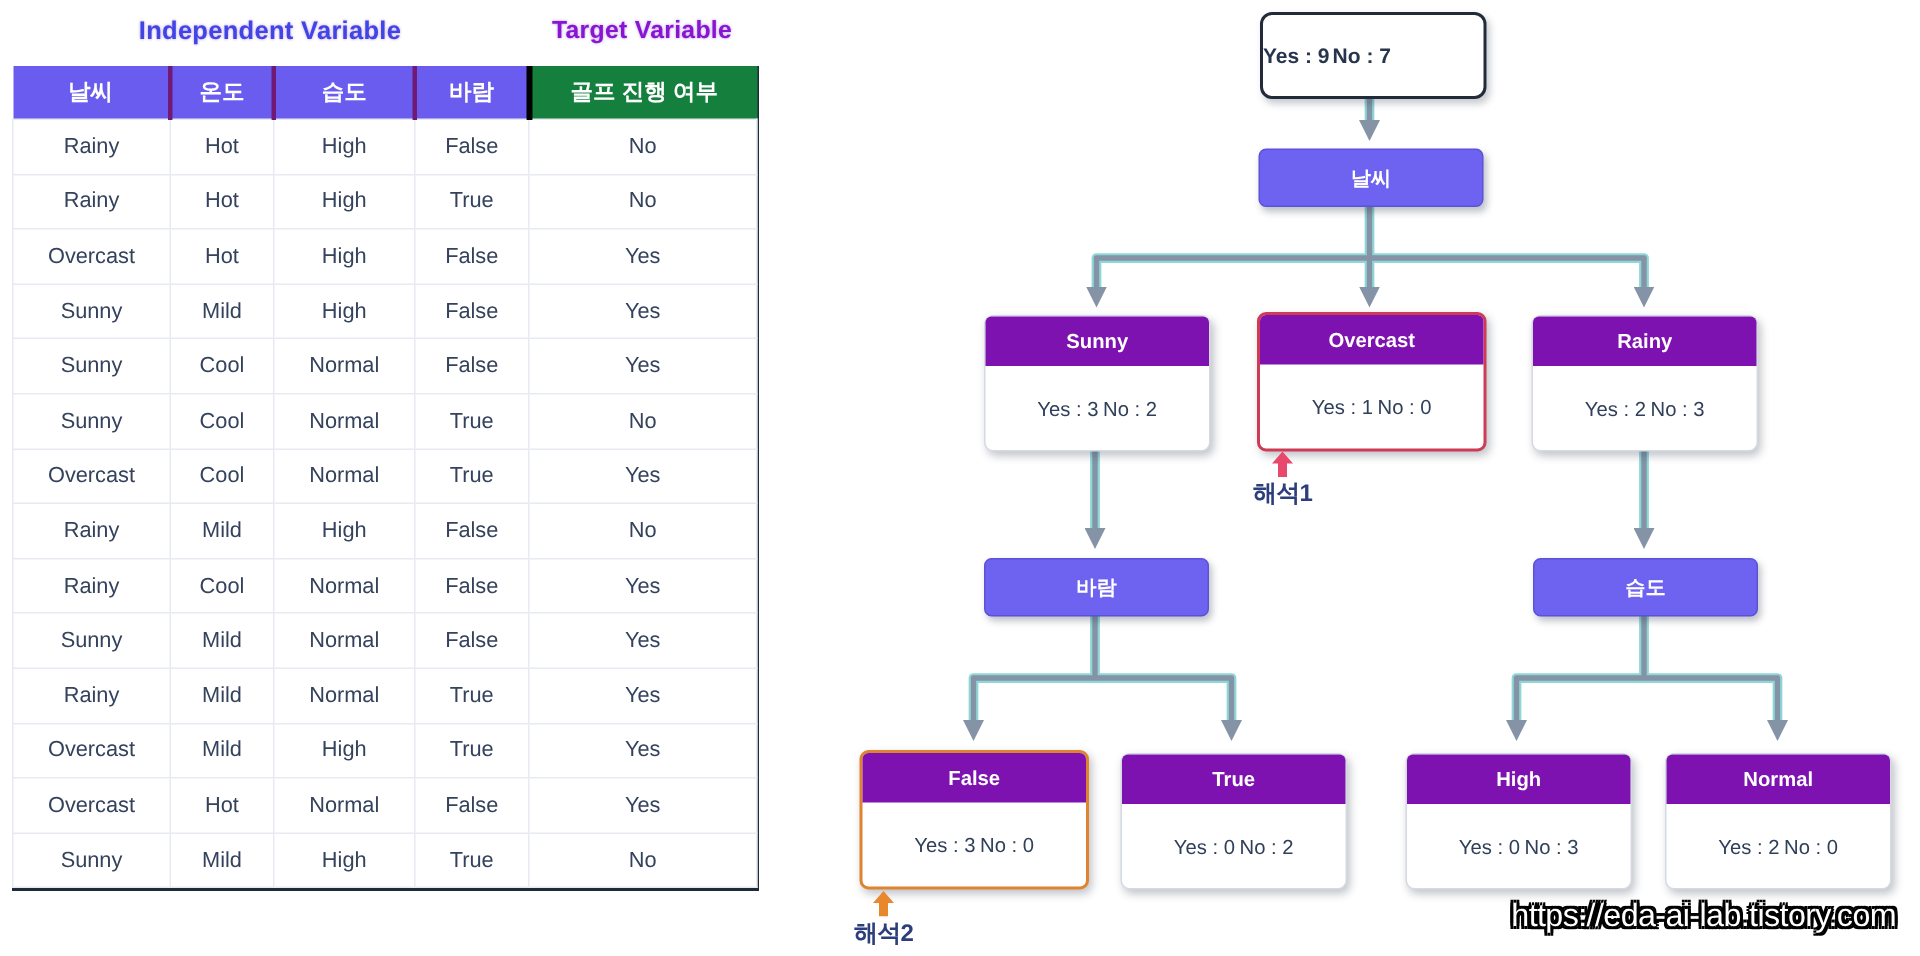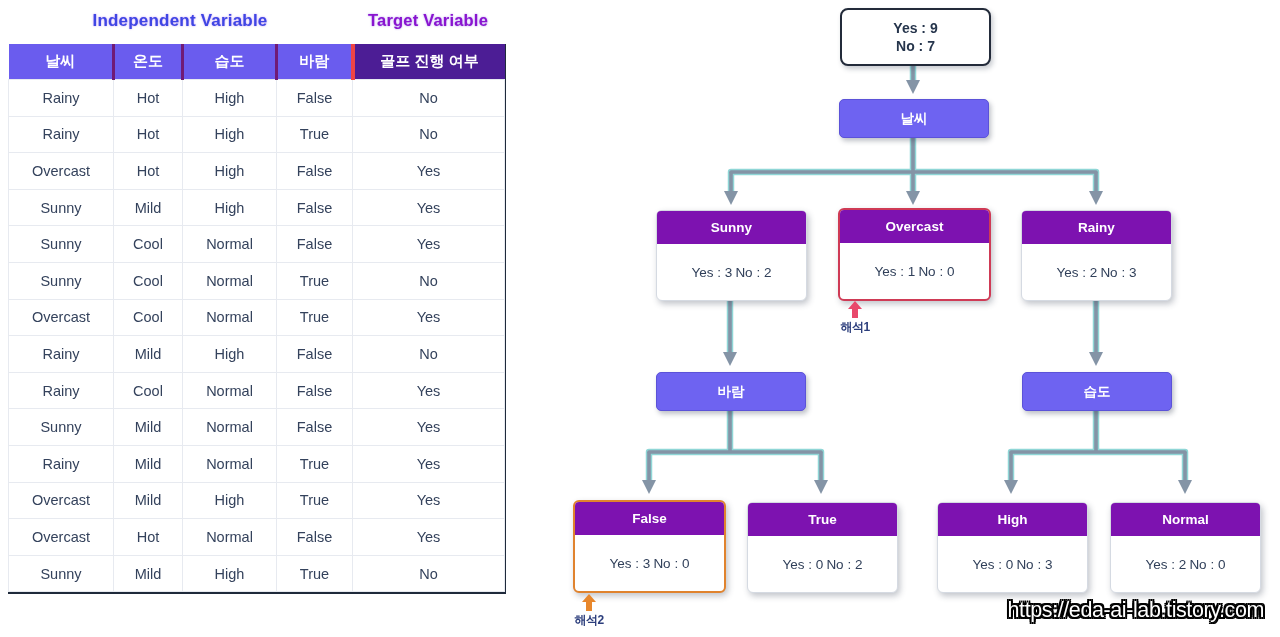--- a/index.html
+++ b/index.html
@@ -15,35 +15,35 @@
   .table-wrap{
     position:absolute;left:8px;top:44px;width:496px;
     border-right:2px solid #1f2a3b;border-bottom:2px solid #1f2a3b;
   }
   table{border-collapse:collapse;table-layout:fixed;width:496px;}
   th{
     height:35px;background:#6a5cee;color:#fff;font-size:15px;font-weight:bold;
     border-left:3px solid #701a75;padding:0;text-align:center;
   }
   th:first-child{border-left:none;}
-  th.h-target{background:#4c1d95;border-left:4px solid #ef4444;}
+  th.h-target{background:#15803d;border-left:4px solid #000000;}
   col.c1{width:105px}col.c2{width:69px}col.c3{width:94px}col.c4{width:76px}col.c5{width:152px}
   td{
     height:35.6px;border:1px solid #e7eaf0;background:#fff;text-align:center;
     font-size:14.5px;color:#34425c;font-weight:500;padding:0;
   }
   
   .connectors{position:absolute;left:0;top:0;pointer-events:none;}
   .teal{stroke:#8fd6d6;stroke-width:6.5;fill:none;stroke-linecap:round;}
   .spine{stroke:#8494a6;stroke-width:3.6;fill:none;stroke-linecap:round;}
   .drop{stroke:#8494a6;stroke-width:3.6;fill:none;}
   .node-root{
     position:absolute;left:840px;top:8px;width:147px;height:54px;background:#fff;
-    border:2px solid #232b3a;border-radius:8px;display:flex;flex-direction:column;
-    align-items:center;justify-content:center;gap:2px;font-size:14px;font-weight:600;
+    border:2px solid #232b3a;border-radius:8px;display:flex;flex-direction:row;
+    align-items:center;gap:2px;font-size:14px;font-weight:600;
     color:#26354c;box-shadow:2px 3px 5px rgba(40,50,70,.25);
   }
   .node-blue{
     position:absolute;width:148px;height:37px;background:#6e63f1;border:1px solid #5b52d8;
     border-radius:5px;color:#fff;display:flex;align-items:center;justify-content:center;
     font-size:13.5px;font-weight:600;box-shadow:2px 3px 5px rgba(40,50,70,.3);
   }
   .leaf{
     position:absolute;width:149px;background:#fff;border:1px solid #d5dae2;border-radius:6px;
     box-shadow:2px 3px 6px rgba(50,60,80,.3);
@@ -52,21 +52,21 @@
   .leaf.hl-orange{border:2px solid #e0832e;}
   .leaf-head{
     height:33px;background:#7d12b0;color:#fff;display:flex;align-items:center;justify-content:center;
     font-size:13.5px;font-weight:600;border-radius:4px 4px 0 0;
   }
   .leaf-body{
     height:56px;display:flex;flex-direction:row;align-items:center;justify-content:center;
     gap:3px;font-size:13.5px;color:#31405a;font-weight:500;border-radius:0 0 4px 4px;
   }
   .note{position:absolute;width:48px;display:flex;flex-direction:column;align-items:center;gap:1px;}
-  .note-label{font-size:12px;font-weight:bold;color:#2c3e7c;letter-spacing:-.5px;}
+  .note-label{font-size:16px;font-weight:bold;color:#2c3e7c;letter-spacing:-.5px;}
   .watermark{
     position:absolute;top:598px;right:16px;font-size:21.5px;font-weight:normal;color:#ffffff;
     letter-spacing:-0.4px;
     text-shadow:-2px -2px 0 #000,2px -2px 0 #000,-2px 2px 0 #000,2px 2px 0 #000,
                  0 -2px 0 #000,0 2px 0 #000,-2px 0 0 #000,2px 0 0 #000;
   }
 </style>
 </head>
 <body>
 

